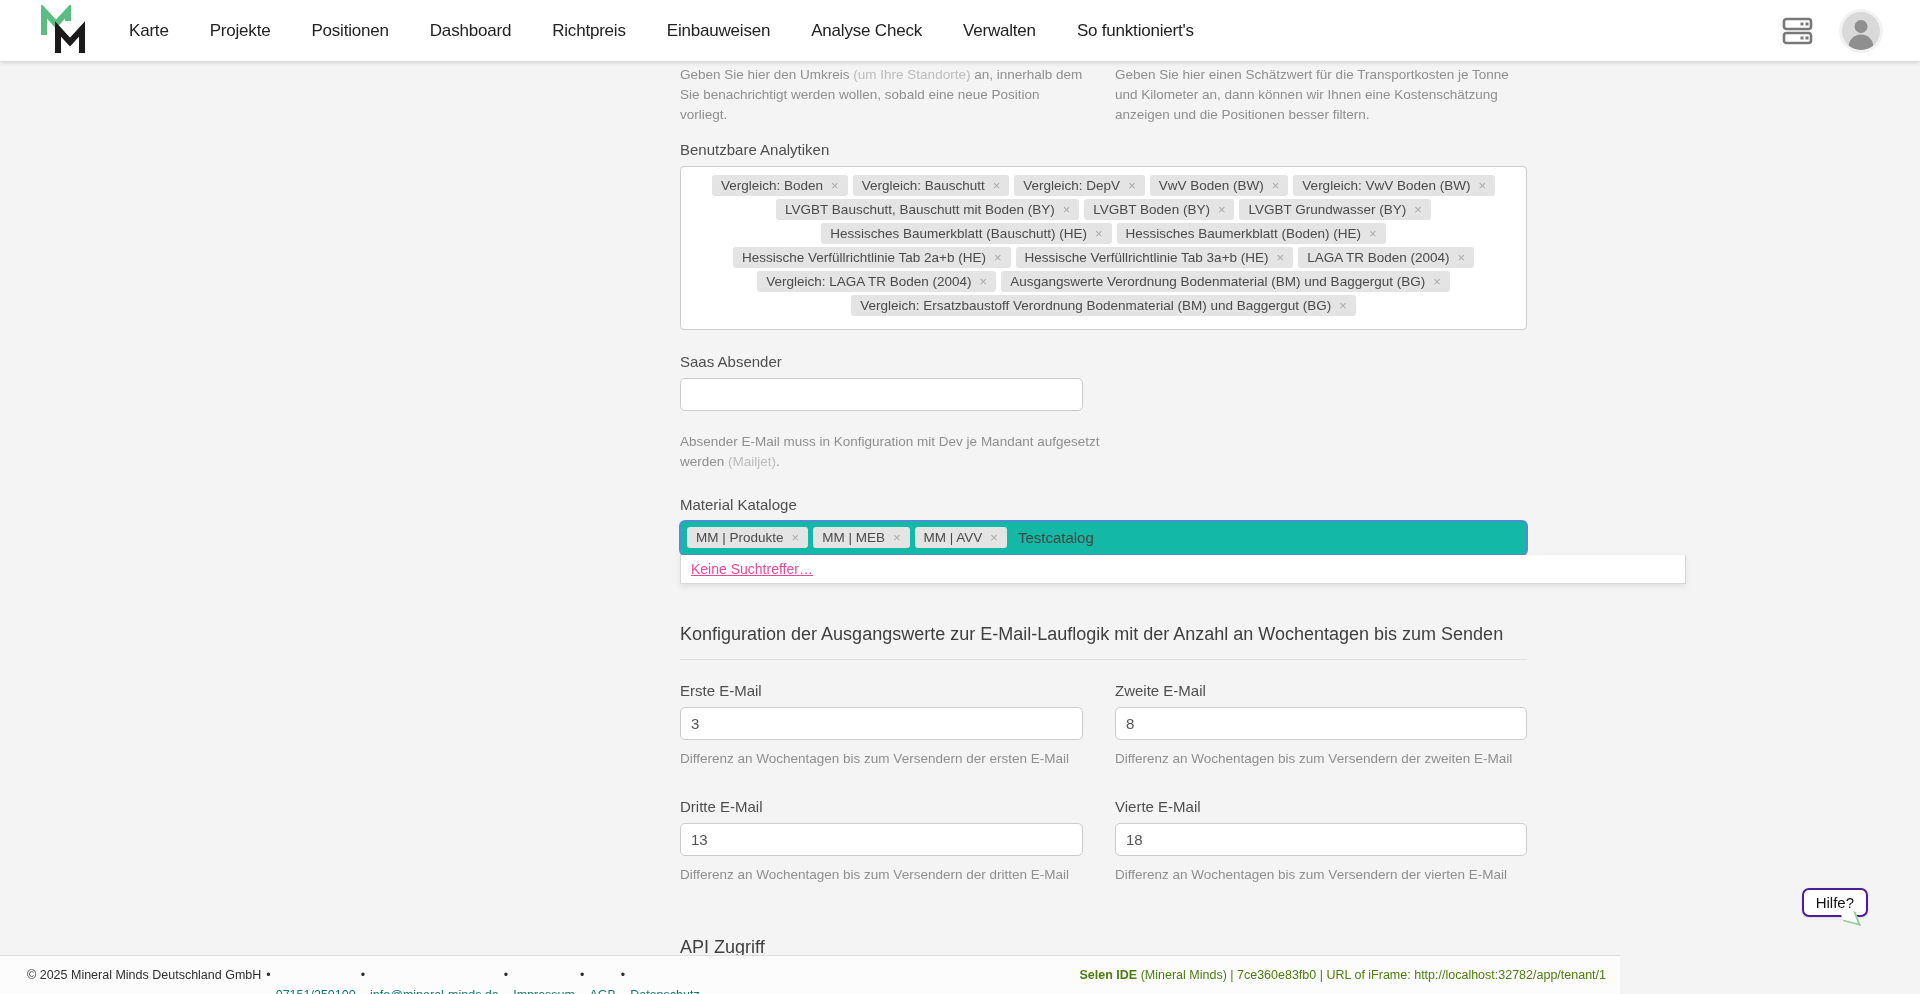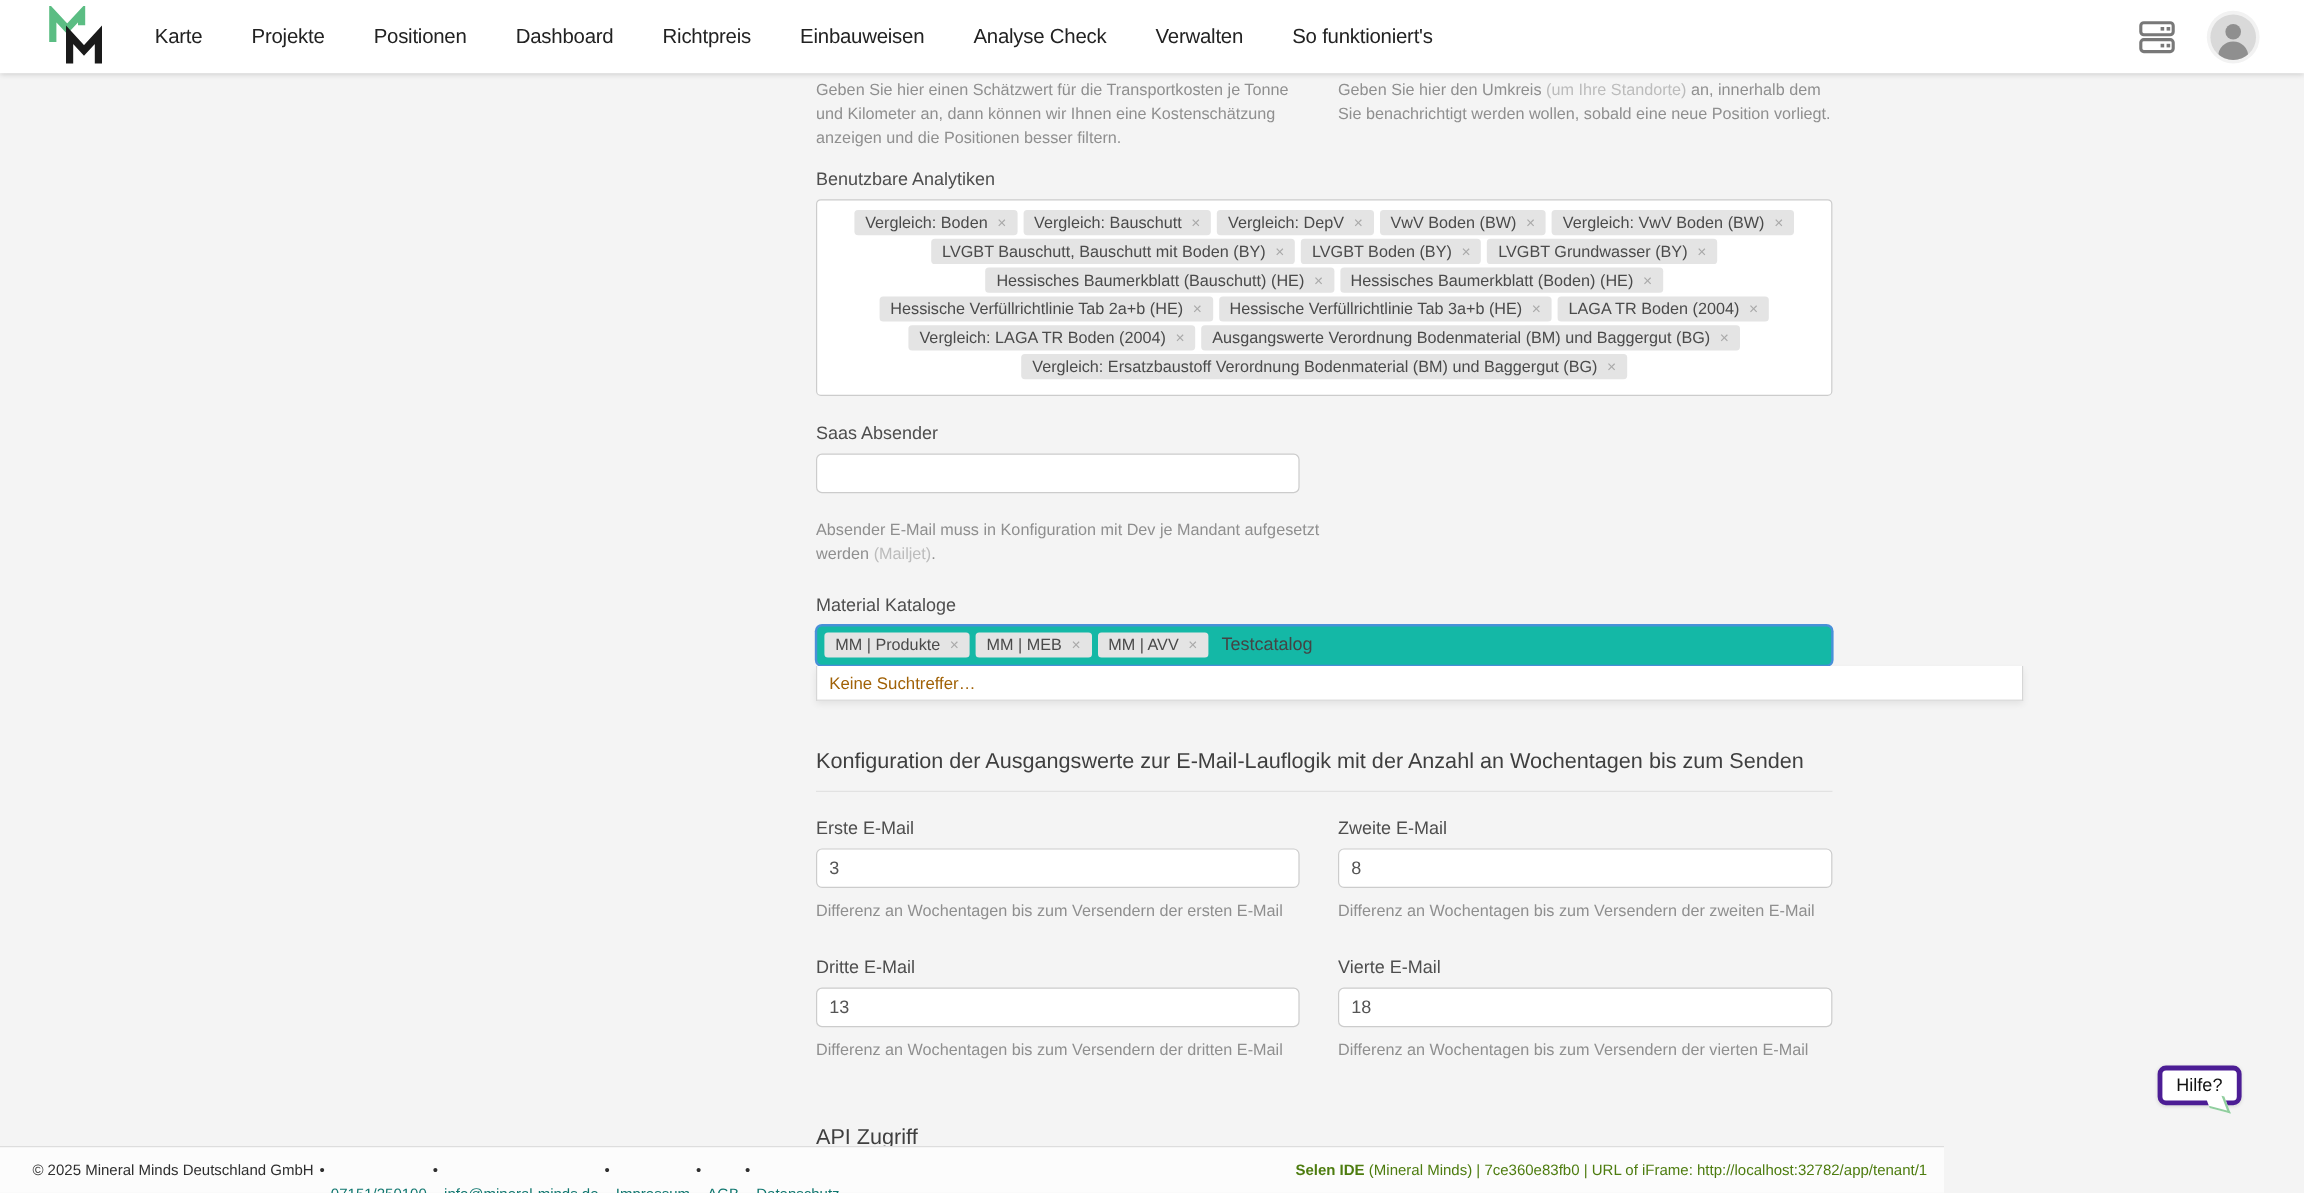--- a/index.html
+++ b/index.html
@@ -68,41 +68,42 @@
     border-radius: 5px; padding: 4px 6px;
     display: flex; align-items: center; gap: 5px; min-height: 34px;
   }
   .kataloge-typed { font-size: 15px; color: #444; margin-left: 6px;
     border: none; outline: none; background: transparent; width: 200px;
     font-family: "Liberation Sans", sans-serif; }
   .dropdown {
     width: 1006px; background: #fff;
     border: 1px solid #d6d6d6; border-top: none;
     box-shadow: 0 3px 6px rgba(0,0,0,.08);
-    font-size: 14px; color: #a16207;
+    font-size: 14px; color: #ec4899;
     padding: 6px 10px;
+    text-decoration: underline;
   }
   
   .section-heading { font-size: 18px; color: #3f3f3f; font-weight: 400; }
   .email-section { margin-top: 40px; }
   .divider { border: none; border-top: 1px solid #e2e2e2; margin-top: 14px; }
   .email-grid { margin-top: 22px; row-gap: 29px; }
   .num-input {
     width: 100%; height: 33px; background: #fff;
     border: 1px solid #ccc; border-radius: 5px;
     font-size: 15px; color: #555; padding: 0 10px;
     font-family: "Liberation Sans", sans-serif;
   }
   .field-help { margin-top: 9px; }
   
   .api-section { margin-top: 52px; }
   
   .help-bubble {
     position: absolute; right: 52px; top: 827px;
-    background: #fff; border: 4px solid #4c1d95; border-radius: 7px;
+    background: #fff; border: 2px solid #4c1d95; border-radius: 7px;
     font-size: 15px; color: #111; padding: 4px 12px; cursor: pointer;
     box-shadow: 0 1px 3px rgba(0,0,0,.1);
   }
   .help-bubble::after {
     content: ""; position: absolute; right: 9px; bottom: -9px;
     width: 13px; height: 13px; background: #fff;
     border-right: 2px solid #90ce9e; border-bottom: 2px solid #90ce9e;
     transform: skewX(35deg) rotate(18deg);
   }
   
@@ -155,22 +156,22 @@
         <circle cx="19" cy="35" r="12.5" fill="#8f8f8f"></circle>
       </svg>
     </div>
   </div>
 </header>
 
 <div class="main">
   <div class="content">
 
     <div class="two-col intro-row">
+      <p class="help-text"><span>Geben Sie hier den Umkreis </span><span class="muted">(um Ihre Standorte)</span><span> an, innerhalb dem Sie benachrichtigt werden wollen, sobald eine neue Position vorliegt.</span></p>
       <p class="help-text">Geben Sie hier einen Schätzwert für die Transportkosten je Tonne und Kilometer an, dann können wir Ihnen eine Kostenschätzung anzeigen und die Positionen besser filtern.</p>
-      <p class="help-text"><span>Geben Sie hier den Umkreis </span><span class="muted">(um Ihre Standorte)</span><span> an, innerhalb dem Sie benachrichtigt werden wollen, sobald eine neue Position vorliegt.</span></p>
     </div>
 
     <div class="field-label analytiken-label">Benutzbare Analytiken</div>
     <div class="chips-box">
         <div class="chip-row">
           <span class="chip">
             <span>Vergleich: Boden</span>
             <span class="chip-x">×</span>
           </span>
           <span class="chip">

